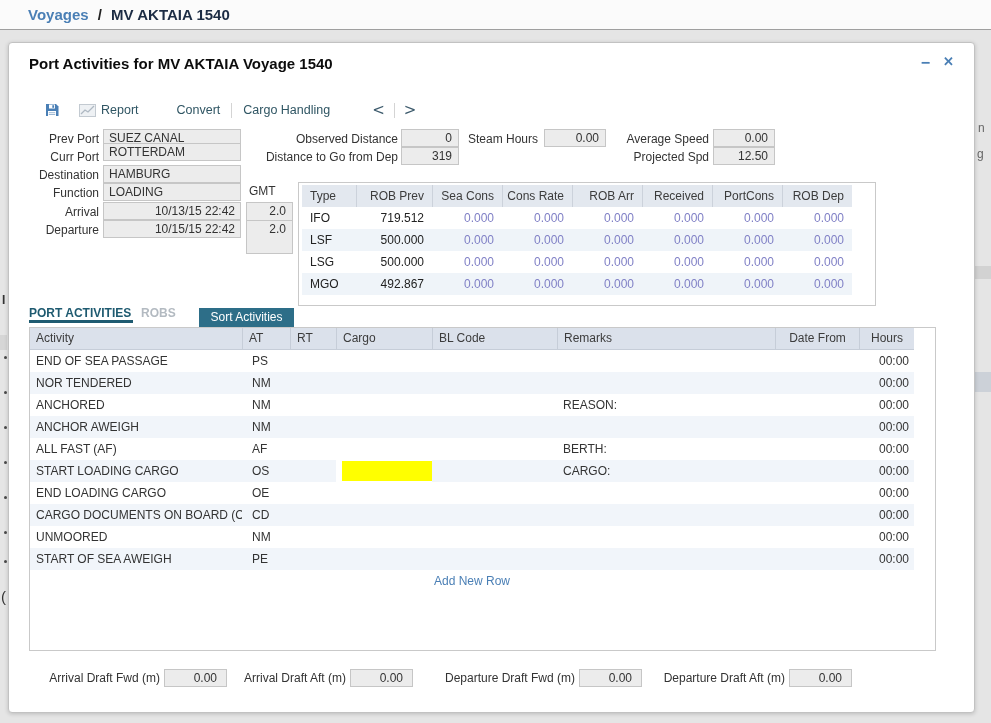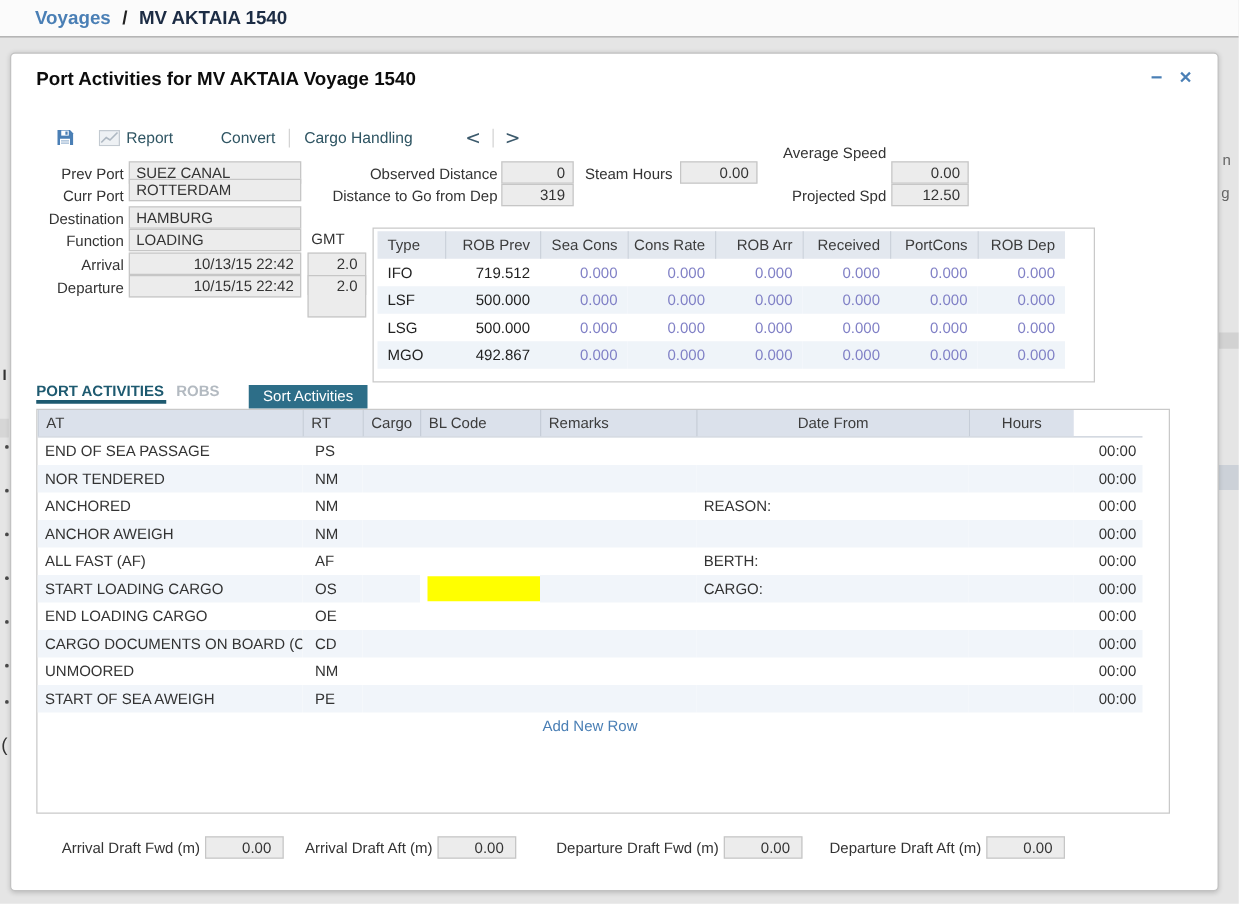--- a/index.html
+++ b/index.html
@@ -174,21 +174,21 @@
   <div class="gmt-label">GMT</div>
   <div class="gmt-input" style="top:159px;">2.0</div>
   <div class="gmt-input" style="top:177px;">2.0</div>
 
   <div class="df-label" style="left:239px; top:87px; width:150px;">Observed Distance</div>
   <div class="df-input" style="left:392px; top:86px; width:58px;">0</div>
   <div class="df-label" style="left:239px; top:105px; width:150px;">Distance to Go from Dep</div>
   <div class="df-input" style="left:392px; top:104px; width:58px;">319</div>
   <div class="df-label" style="left:429px; top:87px; width:100px;">Steam Hours</div>
   <div class="df-input" style="left:535px; top:86px; width:62px;">0.00</div>
-  <div class="df-label" style="left:590px; top:70px; width:110px;">Average Speed</div>
+  <div class="df-label" style="left:590px; top:87px; width:110px;">Average Speed</div>
   <div class="df-input" style="left:704px; top:86px; width:62px;">0.00</div>
   <div class="df-label" style="left:590px; top:105px; width:110px;">Projected Spd</div>
   <div class="df-input" style="left:704px; top:104px; width:62px;">12.50</div>
 
   <div class="rob-panel">
     <div class="rob-grid">
       <div class="rob-h first">Type</div>
       <div class="rob-h">ROB Prev</div>
       <div class="rob-h">Sea Cons</div>
       <div class="rob-h">Cons Rate</div>
@@ -235,20 +235,21 @@
     </div>
   </div>
 
   <div class="tab-active">PORT ACTIVITIES</div>
   <div class="tab-underline"></div>
   <div class="tab-robs">ROBS</div>
   <div class="sort-btn">Sort Activities</div>
 
   <div class="act-wrap">
     <div class="act-grid hdr">
+      <div class="act-h first">Activity</div>
       <div class="act-h">AT</div>
       <div class="act-h">RT</div>
       <div class="act-h">Cargo</div>
       <div class="act-h">BL Code</div>
       <div class="act-h">Remarks</div>
       <div class="act-h ctr">Date From</div>
       <div class="act-h ctr">Hours</div>
     </div>
 
     <div class="act-grid at-row">

